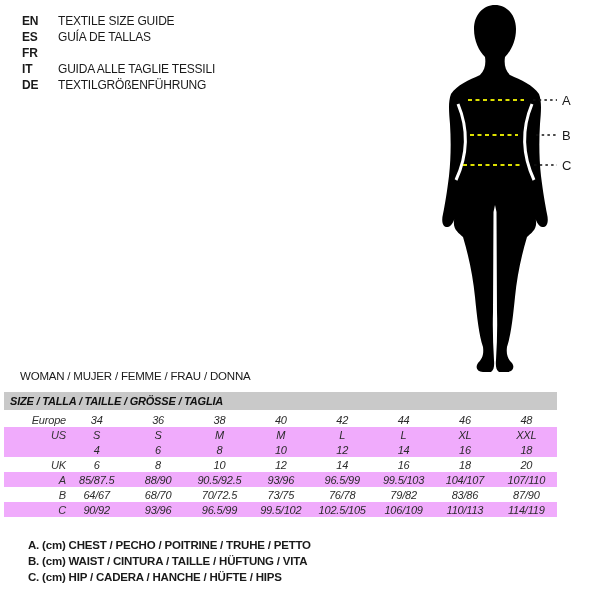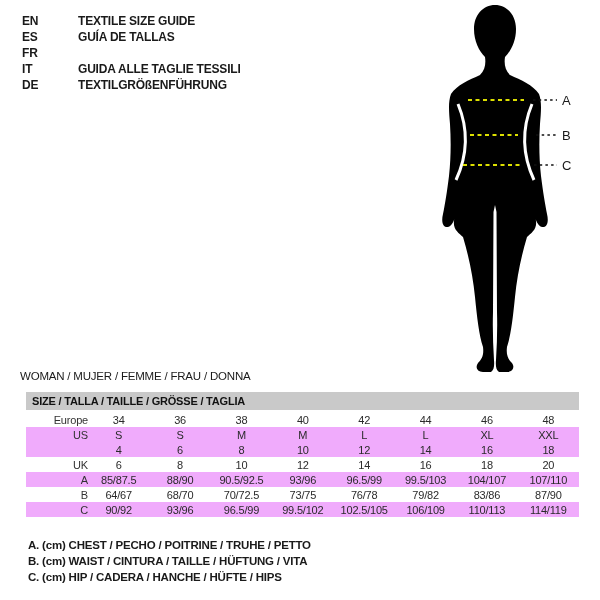--- a/index.html
+++ b/index.html
@@ -2,32 +2,32 @@
 <html><head>
 <meta charset="utf-8">
 <style>
   html,body{margin:0;padding:0;background:#fff;}
   .canvas{
     position:relative;width:600px;height:600px;background:#ffffff;
     font-family:"Liberation Sans",sans-serif;color:#1a1a1a;overflow:hidden;
   }
   
   .lang-block{position:absolute;top:13px;left:22px;}
-  .lang-row{display:flex;height:16px;align-items:center;gap:20px;}
+  .lang-row{display:flex;height:16px;align-items:center;}
   .lang-code{width:36px;font-size:12px;font-weight:bold;letter-spacing:-0.2px;}
-  .lang-label{font-size:12px;font-weight:bold;letter-spacing:-0.2px;white-space:nowrap;}
+  .lang-label{font-size:12px;font-weight:normal;letter-spacing:-0.2px;white-space:nowrap;}
   
   .figure-svg{position:absolute;left:410px;top:0px;}
   .measure-label{font-family:"Liberation Sans",sans-serif;font-size:13px;fill:#1a1a1a;}
   
   .section-title{position:absolute;left:20px;top:370px;font-size:11.5px;font-weight:normal;letter-spacing:-0.2px;}
   
   .size-table{
-    position:absolute;left:26px;top:392px;width:553px;
-    border-collapse:collapse;table-layout:fixed;font-size:11px;color:#2a2a2a;
+    position:absolute;left:4px;top:392px;width:553px;
+    border-collapse:collapse;table-layout:fixed;font-size:11px;color:#2a2a2a;font-style:italic;
   }
   .size-table col.label-col{width:62px;}
   .size-table th{
     background:#c9c9c9;text-align:left;font-size:11px;font-weight:bold;color:#111;
     height:16px;padding:1px 0 1px 6px;letter-spacing:-0.2px;border-bottom:2px solid #fff;
   }
   .size-table td{height:15px;padding:0;text-align:center;font-weight:normal;letter-spacing:-0.2px;}
   .size-table td.row-label{text-align:right;padding-left:6px;color:#333;}
   .size-table tr.stripe{background:#f0abfc;}
   

